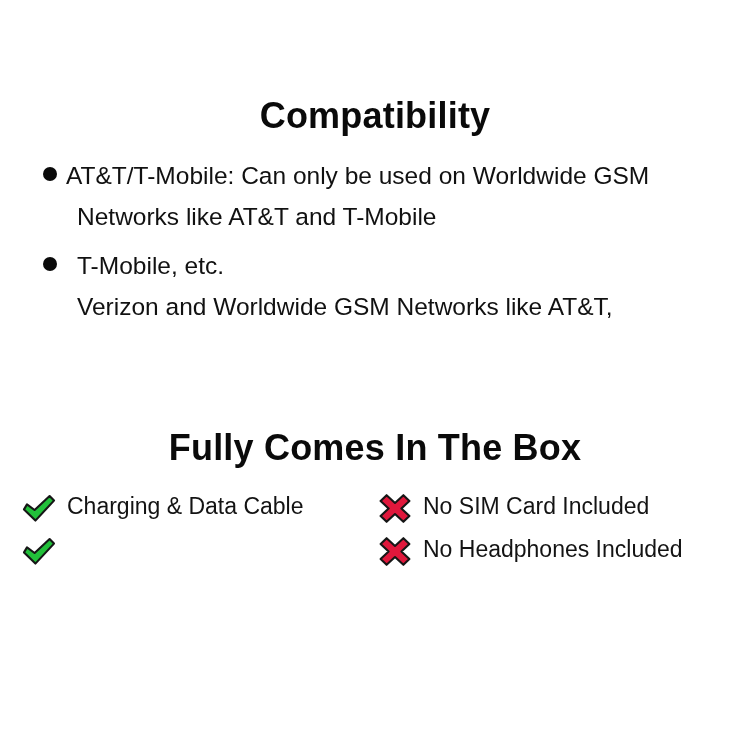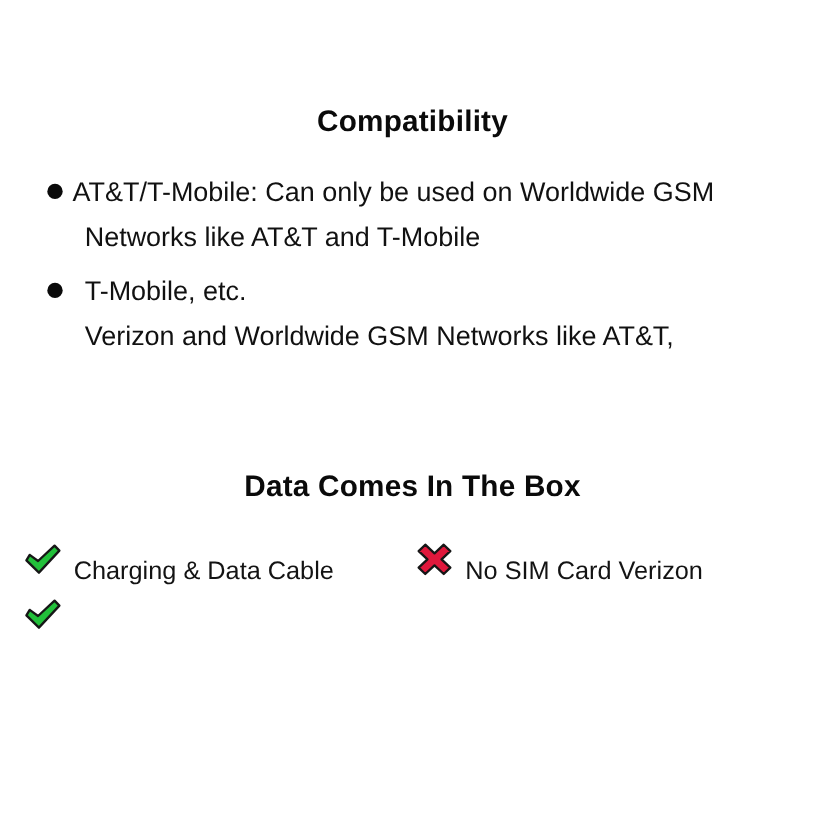--- a/index.html
+++ b/index.html
@@ -20,21 +20,21 @@
     position: relative;
     width: 750px;
     height: 750px;
     box-sizing: border-box;
   }
 
   
   .section-heading {
     text-align: center;
     font-weight: bold;
-    font-size: 27px;
+    font-size: 36px;
     letter-spacing: 0.2px;
     color: #0a0a0a;
   }
 
   #heading-compatibility {
     position: absolute;
     left: 0;
     right: 0;
     top: 95px;
   }
@@ -136,21 +136,20 @@
   .box-row .row-label {
     font-size: 23px;
     line-height: 30px;
     color: #131313;
     padding-left: 9px;
     padding-top: 1px;
   }
 
   .box-row .row-label .label-line {
     display: block;
-    margin-top: 12px;
   }
 </style>
 </head>
 <body>
 
 <div class="page">
 
   <div id="heading-compatibility" class="section-heading">Compatibility</div>
 
   <div class="compat-list">
@@ -166,21 +165,21 @@
     <div class="compat-item">
       <span class="bullet-dot"></span>
       <p class="compat-text">
         <span class="wrap-line">T-Mobile, etc.</span>
         <span class="wrap-line">Verizon and Worldwide GSM Networks like AT&amp;T,</span>
       </p>
     </div>
 
   </div>
 
-  <div id="heading-box" class="section-heading">Data Comes In The Box</div>
+  <div id="heading-box" class="section-heading">Fully Comes In The Box</div>
 
   <div class="box-columns">
 
     <div class="box-col left">
 
       <div class="box-row">
         <span class="icon-slot">
           <svg viewBox="0 0 34 31" xmlns="http://www.w3.org/2000/svg">
             <path d="M2.0 16.4 L5.0 11.4 L12.6 17.0 L27.6 3.0 L32.0 7.6 L13.4 27.6 Z" fill="#22c03a" stroke="#161616" stroke-width="2.1" stroke-linejoin="round"></path>
           </svg>
@@ -202,22 +201,32 @@
 
     <div class="box-col right">
 
       <div class="box-row">
         <span class="icon-slot">
           <svg viewBox="0 0 34 31" xmlns="http://www.w3.org/2000/svg">
             <path d="M8.6 2.2 L17.0 10.0 L25.4 2.2 L31.4 8.0 L23.4 15.5 L31.4 23.0 L25.4 28.8 L17.0 21.0 L8.6 28.8 L2.6 23.0 L10.6 15.5 L2.6 8.0 Z" fill="#e0183c" stroke="#161616" stroke-width="2.1" stroke-linejoin="round"></path>
           </svg>
         </span>
         <span class="row-label">
-          <span class="label-line">No SIM Card Verizon</span>
-        </span>
-      </div>
-
+          <span class="label-line">No SIM Card Included</span>
+        </span>
+      </div>
+
+      <div class="box-row">
+        <span class="icon-slot">
+          <svg viewBox="0 0 34 31" xmlns="http://www.w3.org/2000/svg">
+            <path d="M8.6 2.2 L17.0 10.0 L25.4 2.2 L31.4 8.0 L23.4 15.5 L31.4 23.0 L25.4 28.8 L17.0 21.0 L8.6 28.8 L2.6 23.0 L10.6 15.5 L2.6 8.0 Z" fill="#e0183c" stroke="#161616" stroke-width="2.1" stroke-linejoin="round"></path>
+          </svg>
+        </span>
+        <span class="row-label">
+          <span class="label-line">No Headphones Included</span>
+        </span>
+      </div>
 
     </div>
 
   </div>
 
 </div>
 
 </body></html>

